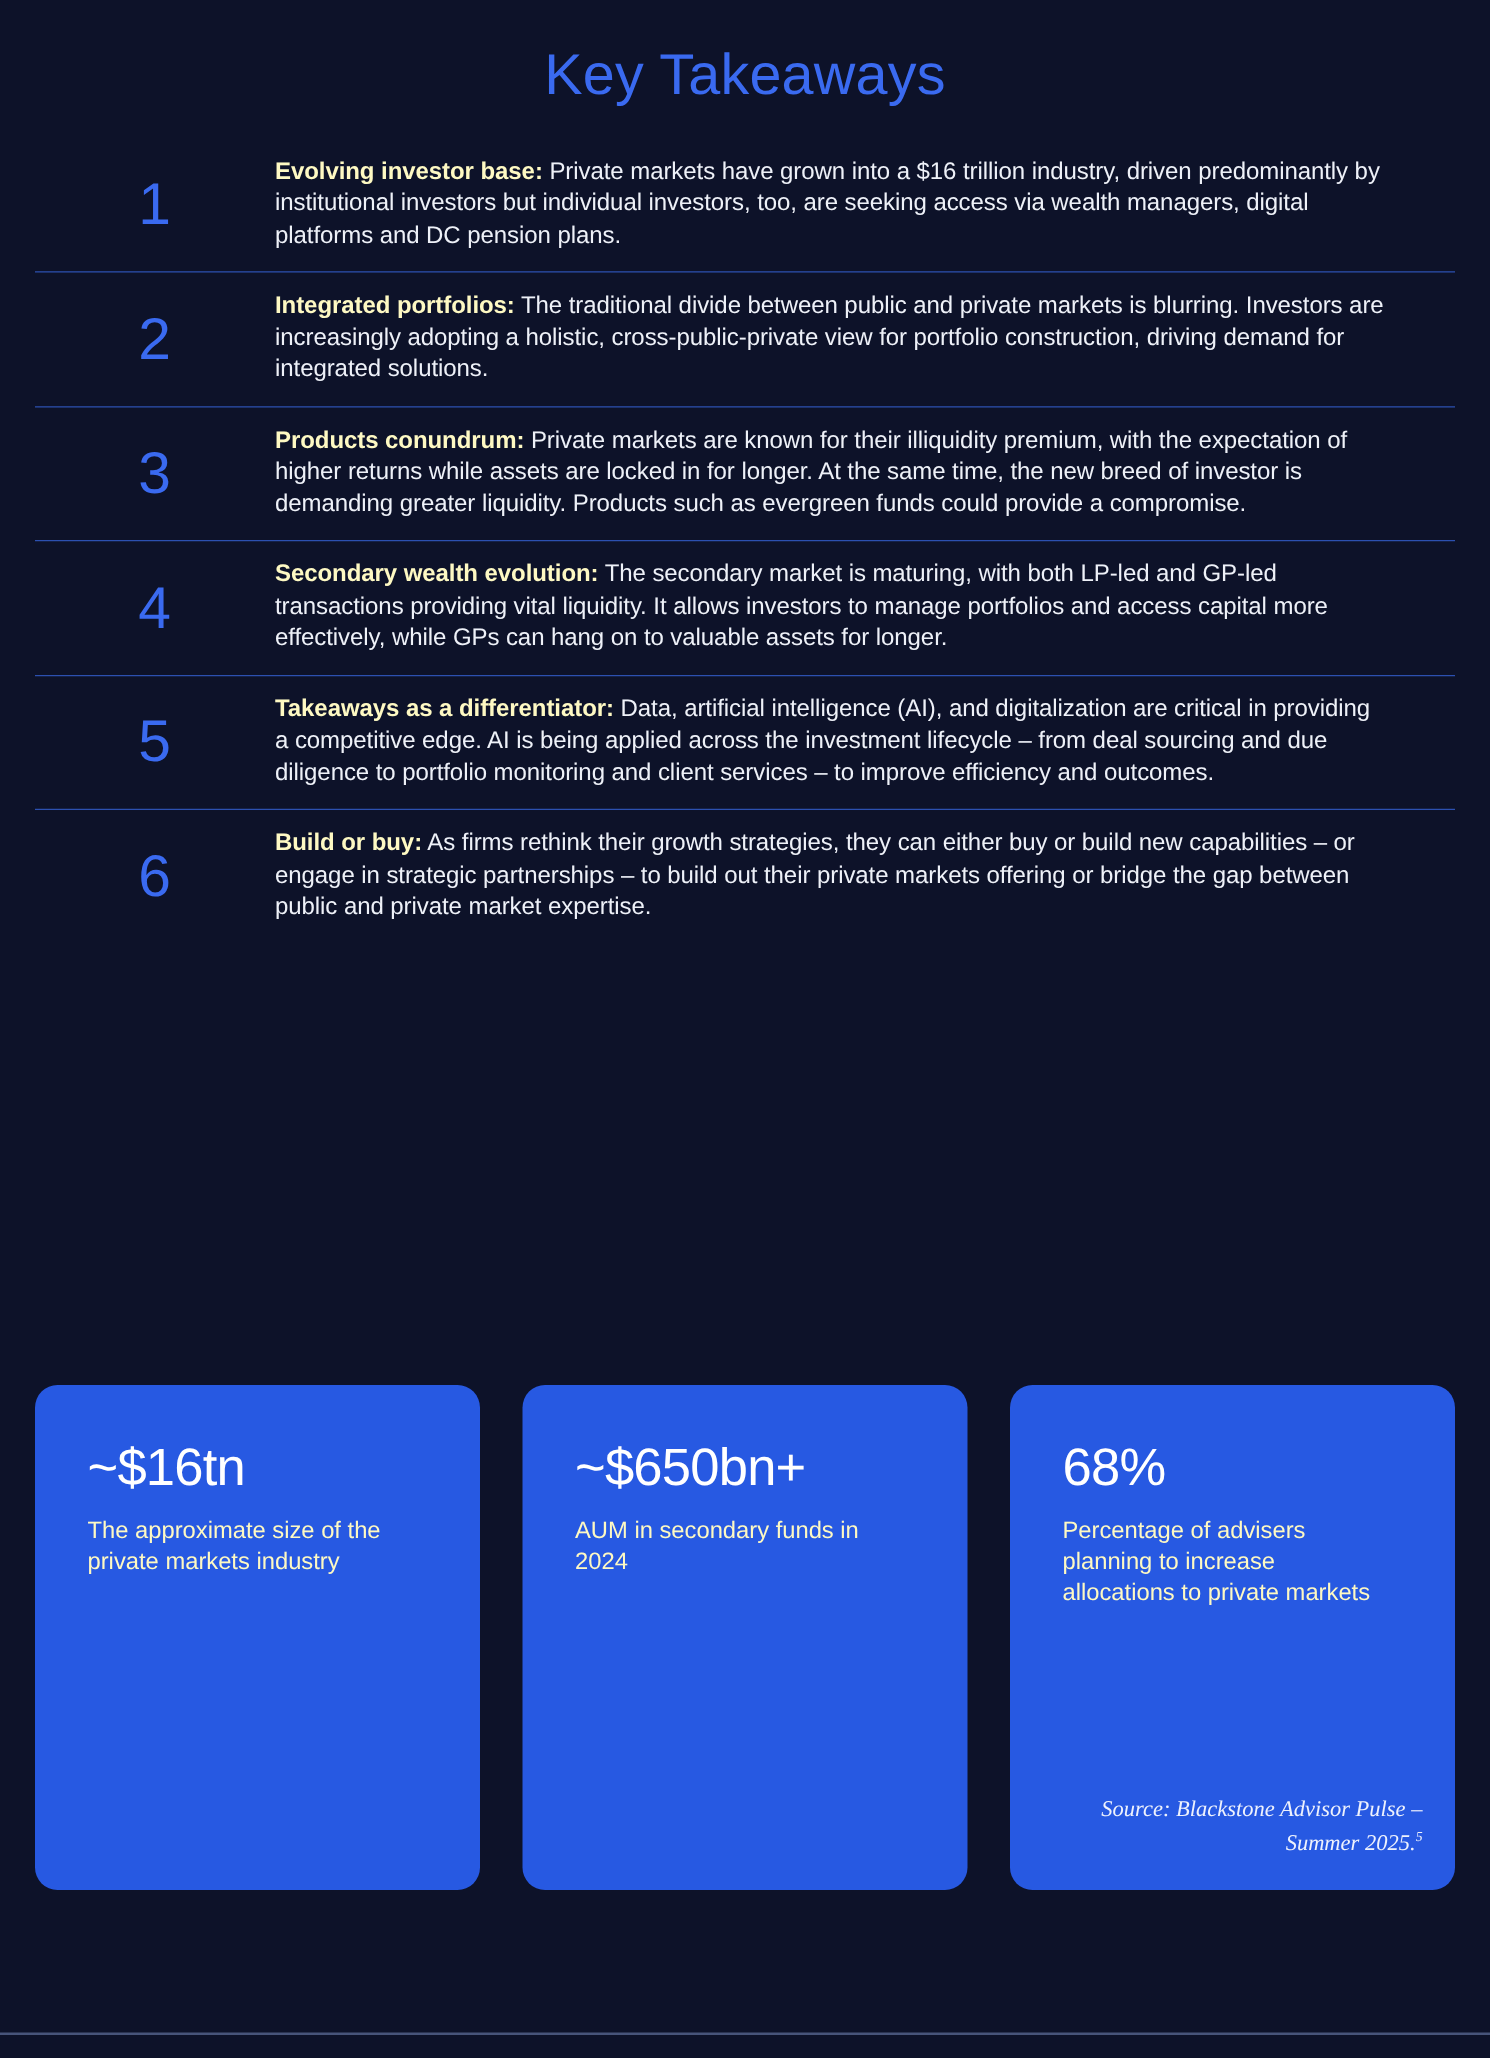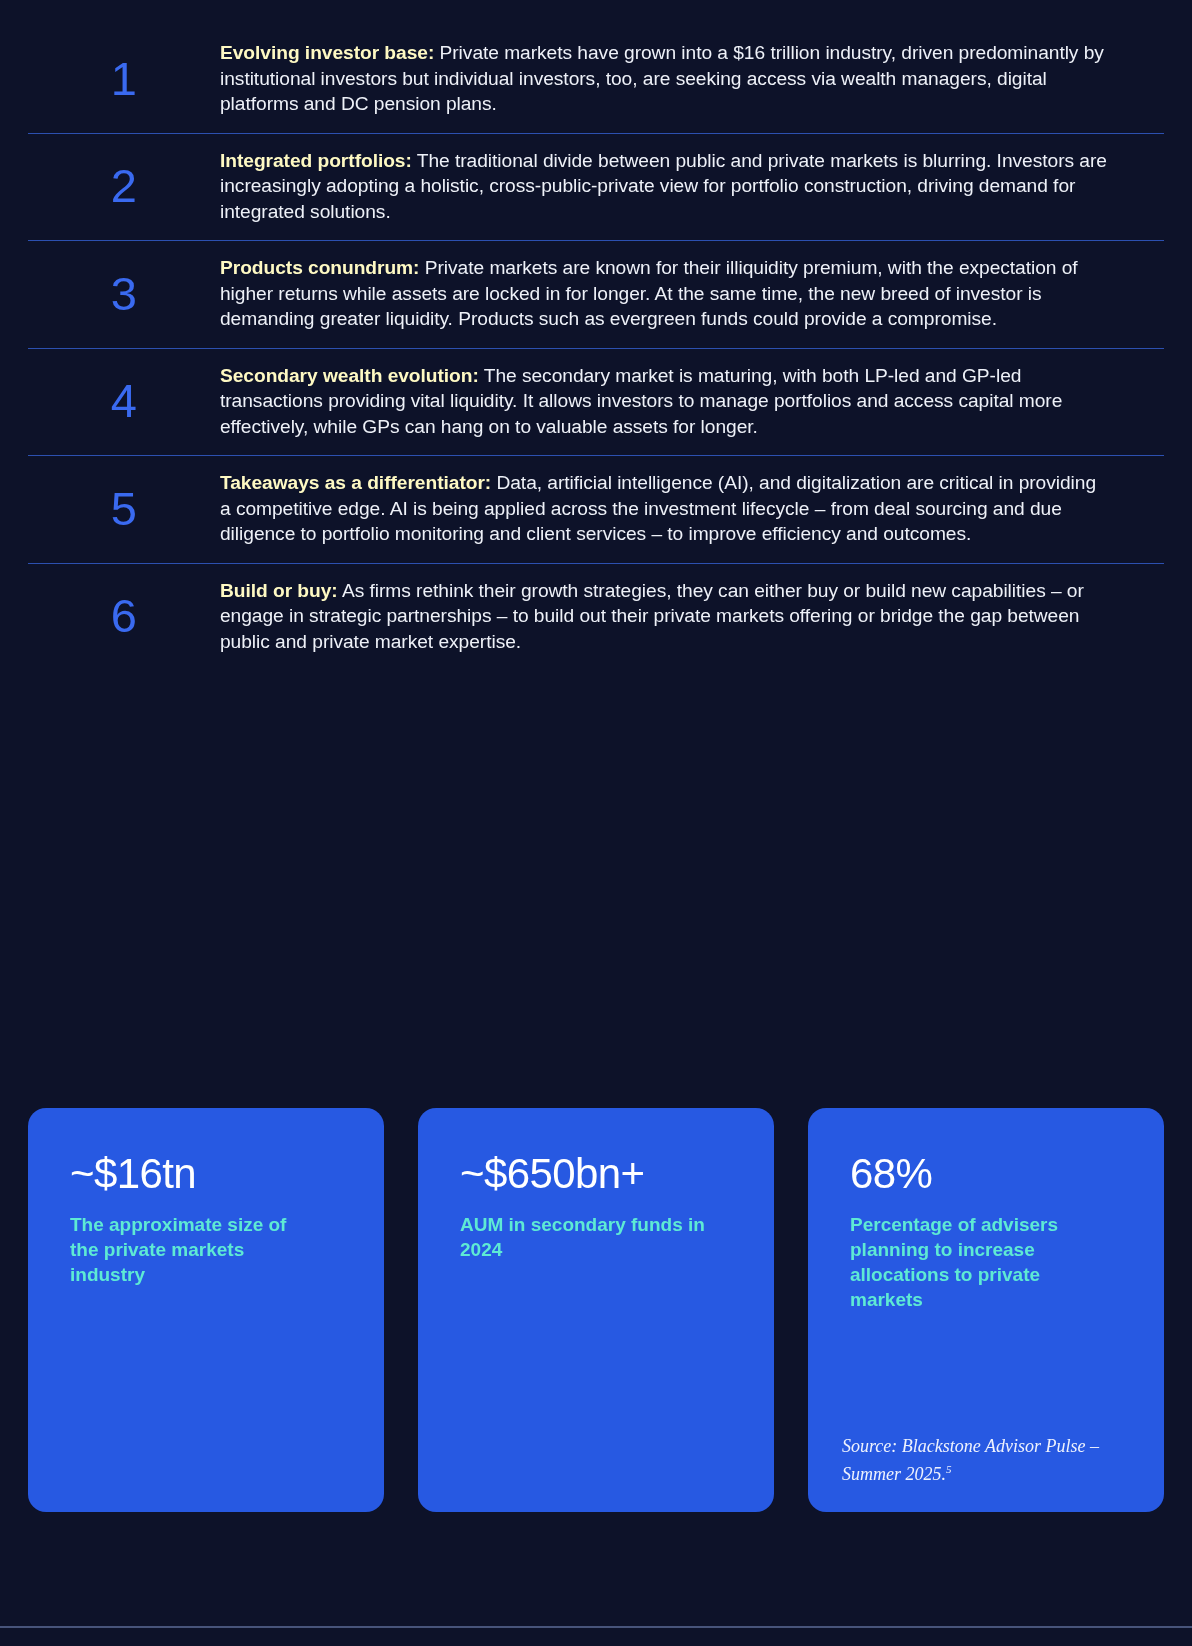--- a/index.html
+++ b/index.html
@@ -95,58 +95,59 @@
   .card-value {
     color: #ffffff;
     font-size: 42px;
     font-weight: 400;
     line-height: 1.05;
     letter-spacing: -0.6px;
     margin-bottom: 16px;
   }
 
   .card-desc {
-    color: #5eead4;
+    color: #fef9c3;
     font-size: 19px;
     line-height: 25px;
-    font-weight: 700;
+    font-weight: 400;
     max-width: 250px;
   }
 
   .card-source {
     position: absolute;
     left: 34px;
     right: 26px;
     bottom: 26px;
     font-family: "Liberation Serif", serif;
     font-style: italic;
     font-size: 18px;
     line-height: 23px;
     color: #eef2fd;
   }
   .card-source sup { font-size: 11px; }
 
-  .card-3 .card-source { bottom: 26px; }
+  .card-3 .card-source { bottom: 26px; text-align: right; }
 
   
   .footer-rule {
     position: absolute;
     left: 0;
     right: 0;
     top: 1626px;
     height: 2px;
     background: #5b6b96;
     opacity: .75;
   }
 </style>
 </head>
 <body>
 
 <div class="page">
 
+  <h1 class="page-title">Key Takeaways</h1>
 
   <div class="takeaways">
 
     <div class="takeaway">
       <div class="tk-num">1</div>
       <div class="tk-body"><b>Evolving investor base:</b><span> Private markets have grown into a $16 trillion industry, driven predominantly by institutional investors but individual investors, too, are seeking access via wealth managers, digital platforms and DC pension plans.</span></div>
     </div>
 
     <div class="takeaway">
       <div class="tk-num">2</div>

